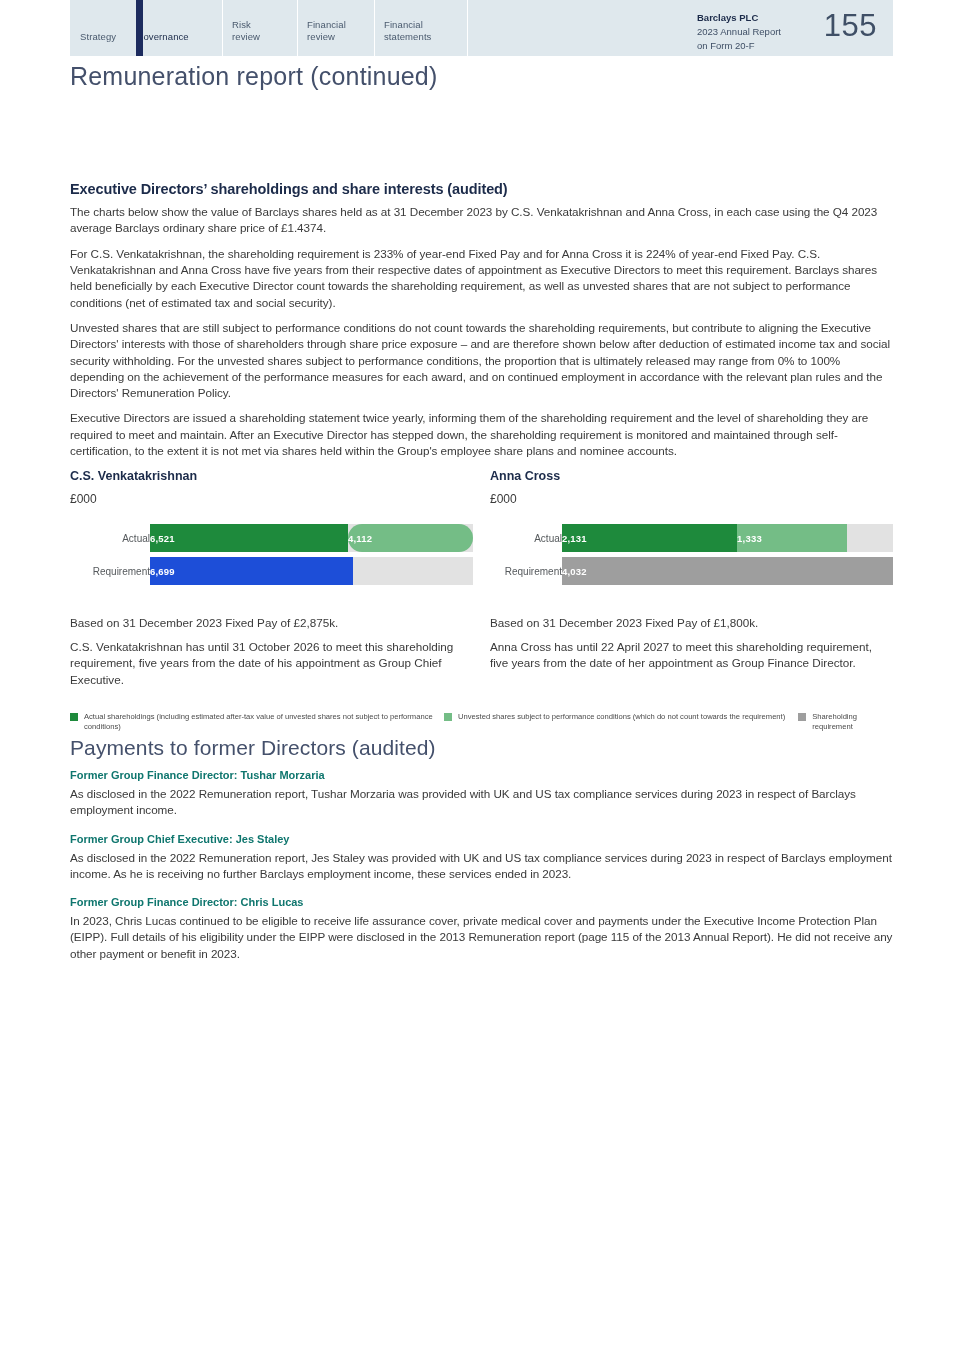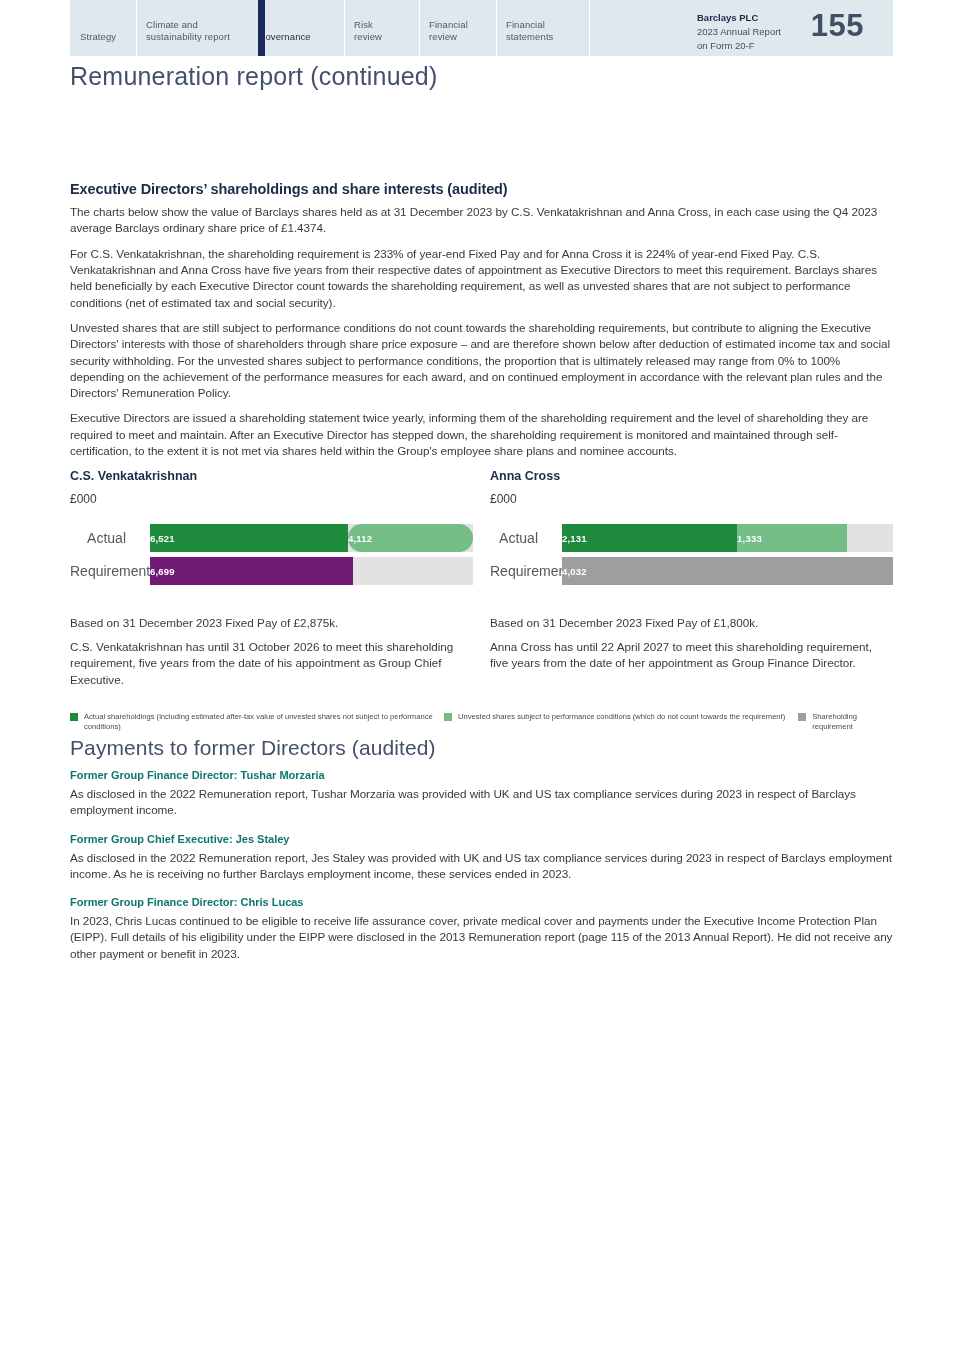--- a/index.html
+++ b/index.html
@@ -46,22 +46,22 @@
     content:""; position:absolute; left:0; top:0; bottom:0; width:1px; background:#ffffff;
   }
 
   .report-meta{
     position:absolute; right:92px; top:11px;
     text-align:left; font-size:9.5px; line-height:1.45; color:#3f4f66;
     width:104px;
   }
   .report-meta .rm-title{ font-weight:bold; color:#1c2b4a; font-size:9.5px; }
   .page-num{
-    position:absolute; right:29px; top:8px;
-    font-size:31px; color:#3f4f66; font-weight:700; letter-spacing:.5px;
+    position:absolute; right:16px; top:8px;
+    font-size:31px; color:#3f4f66; font-weight:400; letter-spacing:.5px;
   }
 
   
   .page-title{
     position:absolute; left:70px; top:62px;
     font-size:25px; font-weight:300; color:#44506b; letter-spacing:.2px;
   }
 
   
   .content{ position:absolute; left:70px; top:181px; width:823px; }
@@ -78,21 +78,21 @@
   
   .charts-row{ display:flex; margin-top:10px; }
   .chart-col{ width:412px; }
   .chart-col.right{ margin-left:17px; }
 
   .chart-name{ font-size:12.5px; font-weight:bold; color:#1c2b4a; margin-bottom:9px; }
   .chart-unit{ font-size:12px; color:#3a3a3a; font-weight:300; margin-bottom:18px; }
 
   .bar-row{ display:flex; align-items:center; margin-bottom:5px; }
   .bar-label{
-    font-size:14px; color:#55595c; text-align:right; padding-right:24px;
+    font-size:10px; color:#55595c; text-align:right; padding-right:0;
     flex:0 0 auto;
   }
   .bar-track{ display:flex; height:28px; background:#e2e2e2; flex:1 1 auto; }
   .seg{ position:relative; display:flex; align-items:center; }
   .seg span{
     color:#ffffff; font-size:9.5px; font-weight:bold; padding-right:7px;
     letter-spacing:.2px;
   }
   .seg.empty{ background:#e2e2e2; }
 
@@ -124,26 +124,20 @@
   }
   .sec-block{ margin-bottom:14px; }
 </style>
 </head>
 <body>
 
 <div class="nav-strip">
   <div class="nav-tab t-strategy">
     <span>Strategy</span>
   </div>
-  <div class="nav-tab t-climate">
-    <span>
-      <span>Climate and</span><br>
-      <span>sustainability report</span>
-    </span>
-  </div>
   <div class="nav-tab t-gov">
     <span>Governance</span>
   </div>
   <div class="nav-tab t-risk">
     <span>
       <span>Risk</span><br>
       <span>review</span>
     </span>
   </div>
   <div class="nav-tab t-finrev">
@@ -192,21 +186,21 @@
           </div>
           <div class="seg" style="flex:0 0 38.7%; background:#74bd86;border-radius:14px;">
             <span>4,112</span>
           </div>
         </div>
       </div>
 
       <div class="bar-row">
         <div class="bar-label">Requirement</div>
         <div class="bar-track">
-          <div class="seg" style="flex:0 0 63%; background:#701a75;">
+          <div class="seg" style="flex:0 0 63%; background:#1d4ed8;">
             <span>6,699</span>
           </div>
           <div class="seg empty" style="flex:0 0 37%;"></div>
         </div>
       </div>
 
       <div class="notes-wrap">
         <p class="chart-note">Based on 31 December 2023 Fixed Pay of £2,875k.</p>
         <p class="chart-note">C.S. Venkatakrishnan has until 31 October 2026  to meet this shareholding requirement, five years from the date of his appointment as Group Chief Executive.</p>
       </div>

